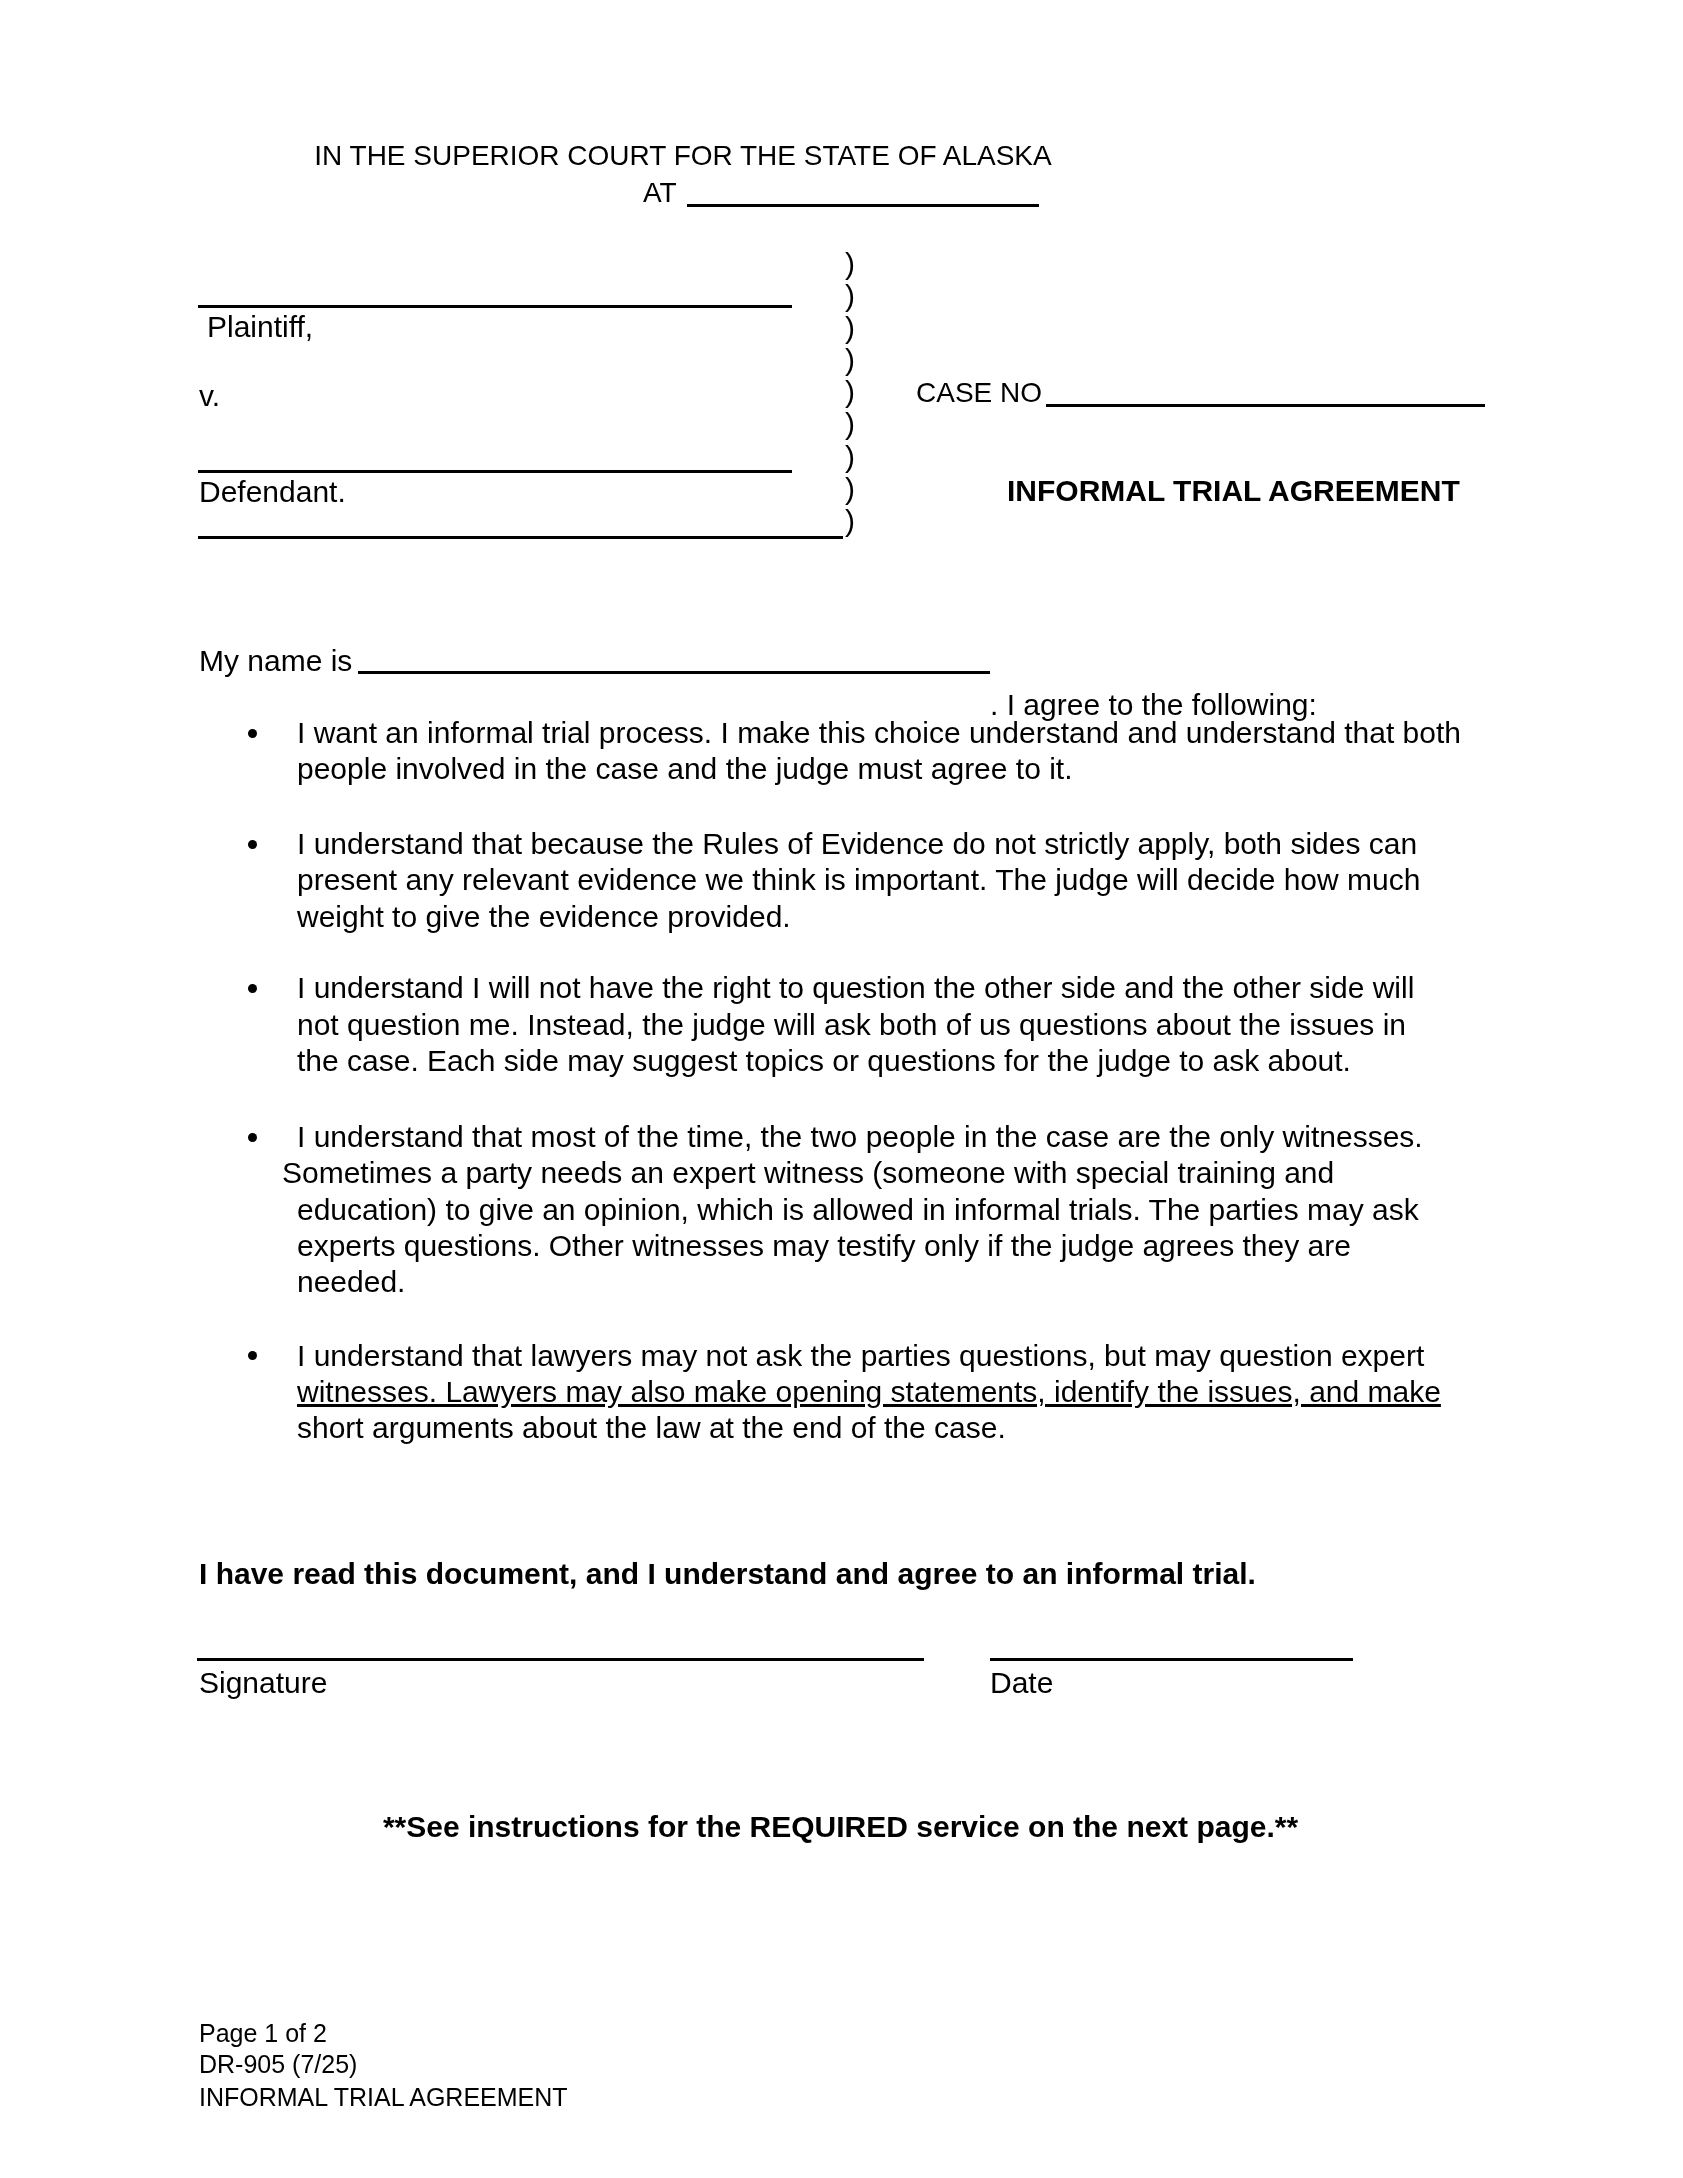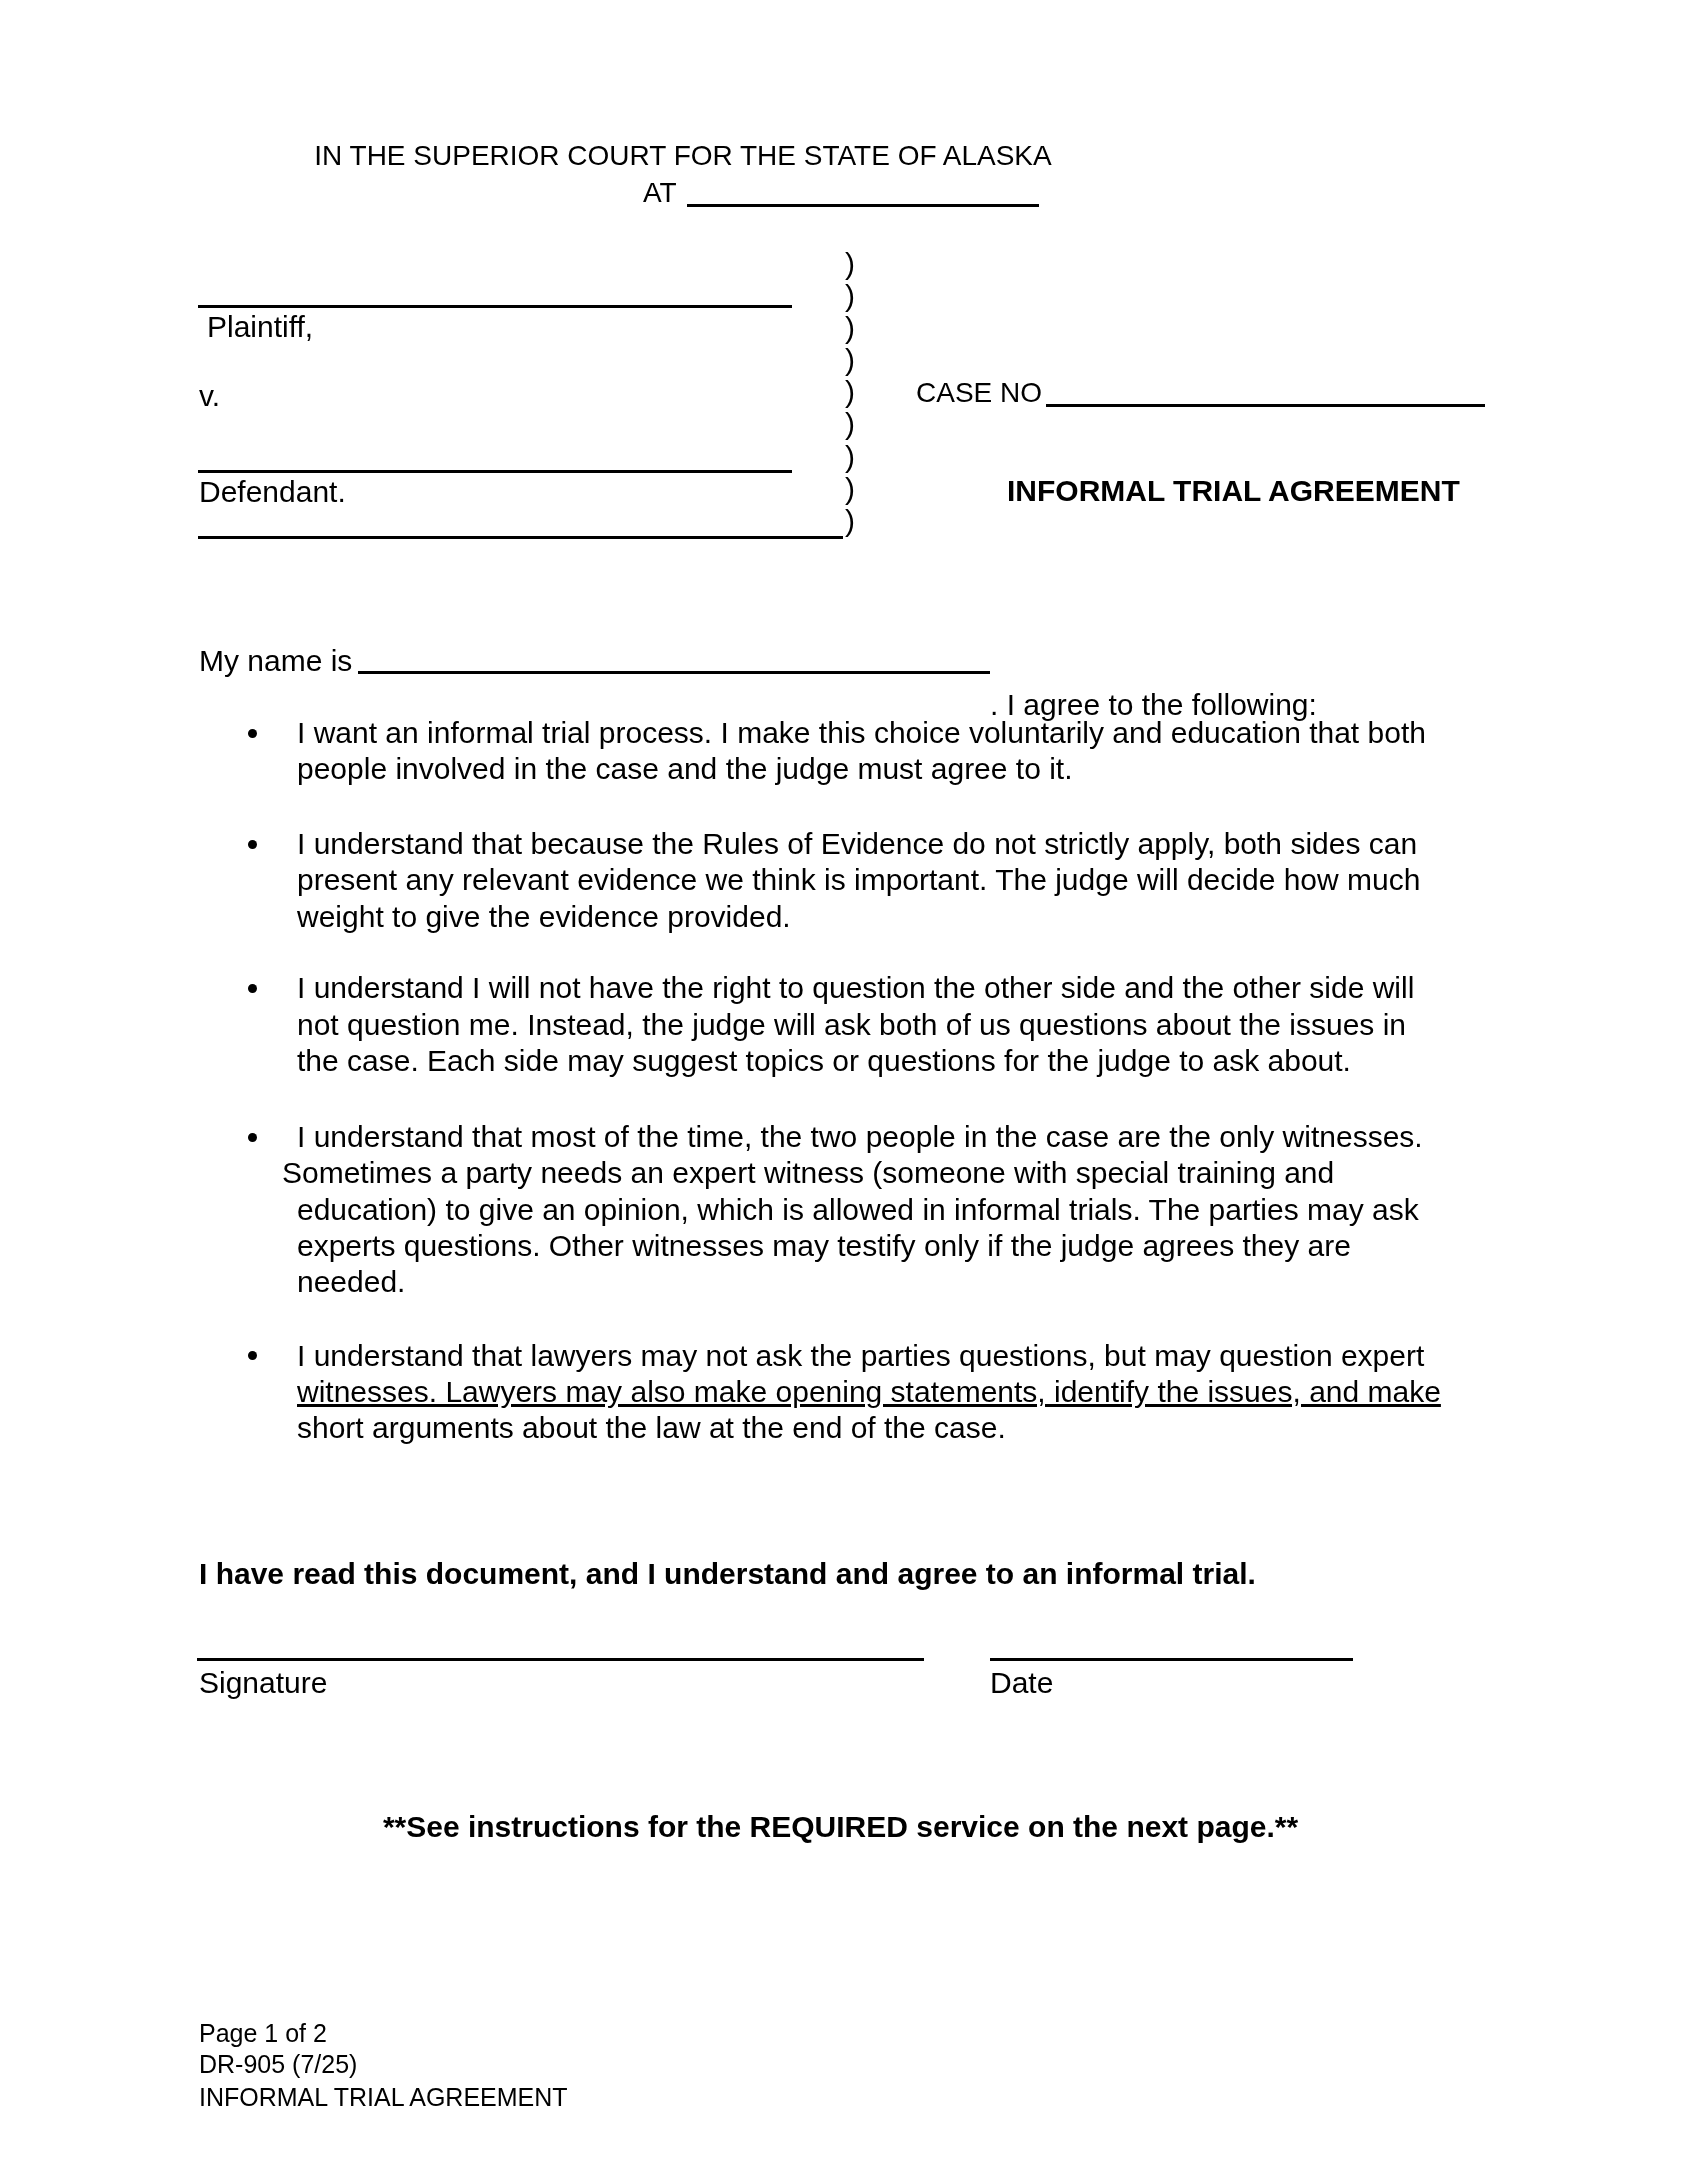--- a/index.html
+++ b/index.html
@@ -43,21 +43,21 @@
 <div class="ln" style="left:1046px; top:404px; width:439px;"></div>
 <div class="t bold" style="left:1007px; top:473px;">INFORMAL TRIAL AGREEMENT</div>
 
 <div class="t" style="left:199px; top:643px;">My name is</div>
 <div class="ln" style="left:358px; top:671px; width:632px;"></div>
 <div class="t" style="left:990px; top:643px;margin-top:44px;">.  I agree to the following:</div>
 
 <div id="bullet-list">
     <div>
       <div class="bullet-dot" style="left: 248px; top: 729px;"></div>
-      <div class="t" style="left: 297px; top: 715px;">I want an informal trial process.  I make this choice voluntarily and education that both</div>
+      <div class="t" style="left: 297px; top: 715px;">I want an informal trial process.  I make this choice understand and understand that both</div>
       <div class="t" style="left: 297px; top: 751px;">people involved in the case and the judge must agree to it.</div>
     </div>
     <div>
       <div class="bullet-dot" style="left: 248px; top: 840px;"></div>
       <div class="t" style="left: 297px; top: 826px;">I understand that because the Rules of Evidence do not strictly apply, both sides can</div>
       <div class="t" style="left: 297px; top: 862px;">present any relevant evidence we think is important.  The judge will decide how much</div>
       <div class="t" style="left: 297px; top: 899px;">weight to give the evidence provided.</div>
     </div>
     <div>
       <div class="bullet-dot" style="left: 248px; top: 984px;"></div>

